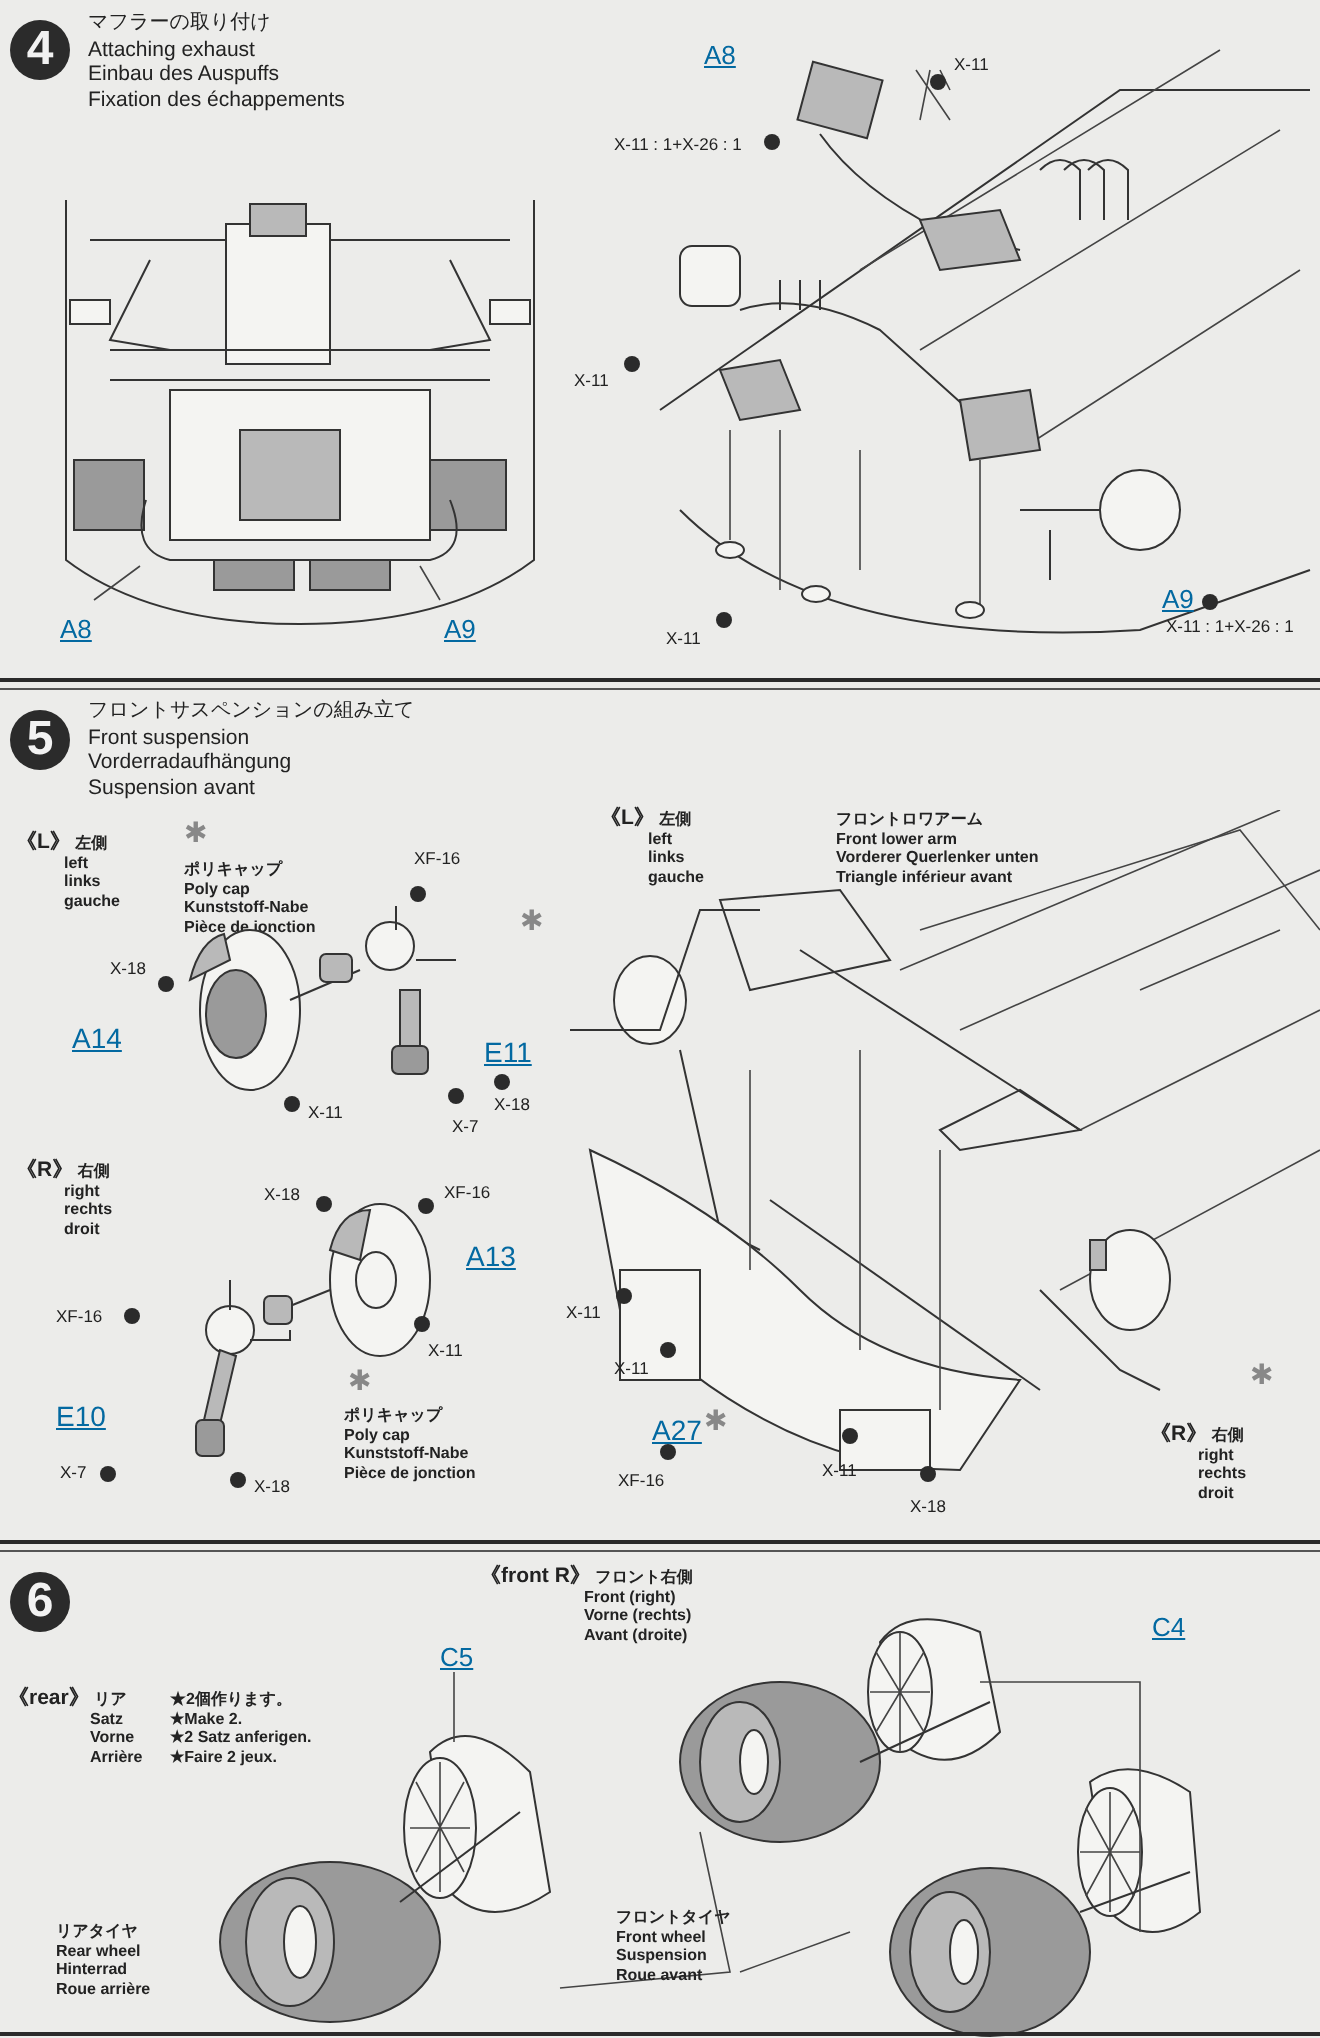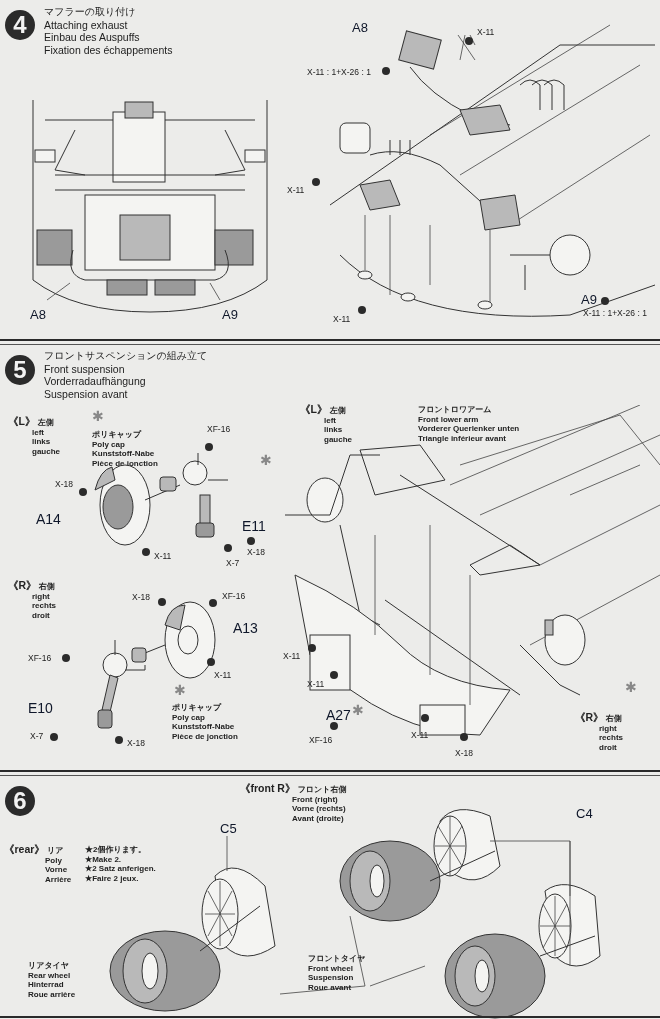--- a/index.html
+++ b/index.html
@@ -4,21 +4,21 @@
 <style>
   html,body{margin:0;padding:0;}
   body{width:660px;height:1019px;background:#ececea;position:relative;overflow:hidden;font-family:"Liberation Sans",sans-serif;color:#222;}
   .section{position:absolute;left:0;width:660px;}
   .divider{position:absolute;left:0;width:660px;height:2px;background:#2a2a2a;}
   .divider.thin{height:1px;background:#555;}
   .step-num{position:absolute;width:30px;height:30px;border-radius:50%;background:#2b2b2b;color:#f2f2f2;font-weight:bold;font-size:24px;line-height:30px;text-align:center;}
   .title{position:absolute;font-size:10.5px;line-height:12.5px;color:#222;}
   .title .jp{font-size:10px;}
   .lbl{position:absolute;font-size:8.5px;line-height:10px;color:#222;white-space:nowrap;}
-  .part{position:absolute;font-size:13px;color:#0f172a;white-space:nowrap;}
+  .part{position:absolute;font-size:13px;color:#0369a1;white-space:nowrap;text-decoration:underline;}
   .part.big{font-size:14px;}
   .side{position:absolute;font-size:8px;line-height:9.5px;color:#222;white-space:nowrap;font-weight:bold;}
   .side .tag{font-size:10.5px;}
   .screw{position:absolute;width:8px;height:8px;border-radius:50%;background:#2b2b2b;}
   svg.draw{position:absolute;}
   .ln{stroke:#333;stroke-width:1;fill:none;}
   .ln2{stroke:#444;stroke-width:0.8;fill:none;}
   .fillg{fill:#b9b9b9;stroke:#333;stroke-width:1;}
   .fillw{fill:#f4f4f2;stroke:#333;stroke-width:1;}
   .fillt{fill:#9a9a9a;stroke:#333;stroke-width:1;}
@@ -245,21 +245,21 @@
 <div class="divider" style="top:770px;"></div>
 <div class="divider thin" style="top:775px;"></div>
 
 <div class="section" style="top:776px;height:240px;">
   <div class="step-num" style="left:5px;top:10px;">6</div>
 
   <div class="side" style="left:4px;top:69px;">
     <span class="tag">《rear》</span>
     <span>リア</span>
     <div style="padding-left:41px;">
-      <div>Poly</div>
+      <div>Satz</div>
       <div>Vorne</div>
       <div>Arrière</div>
     </div>
   </div>
   <div class="side" style="left:85px;top:69px;">
     <div>★2個作ります。</div>
     <div>★Make 2.</div>
     <div>★2 Satz anferigen.</div>
     <div>★Faire 2 jeux.</div>
   </div>

